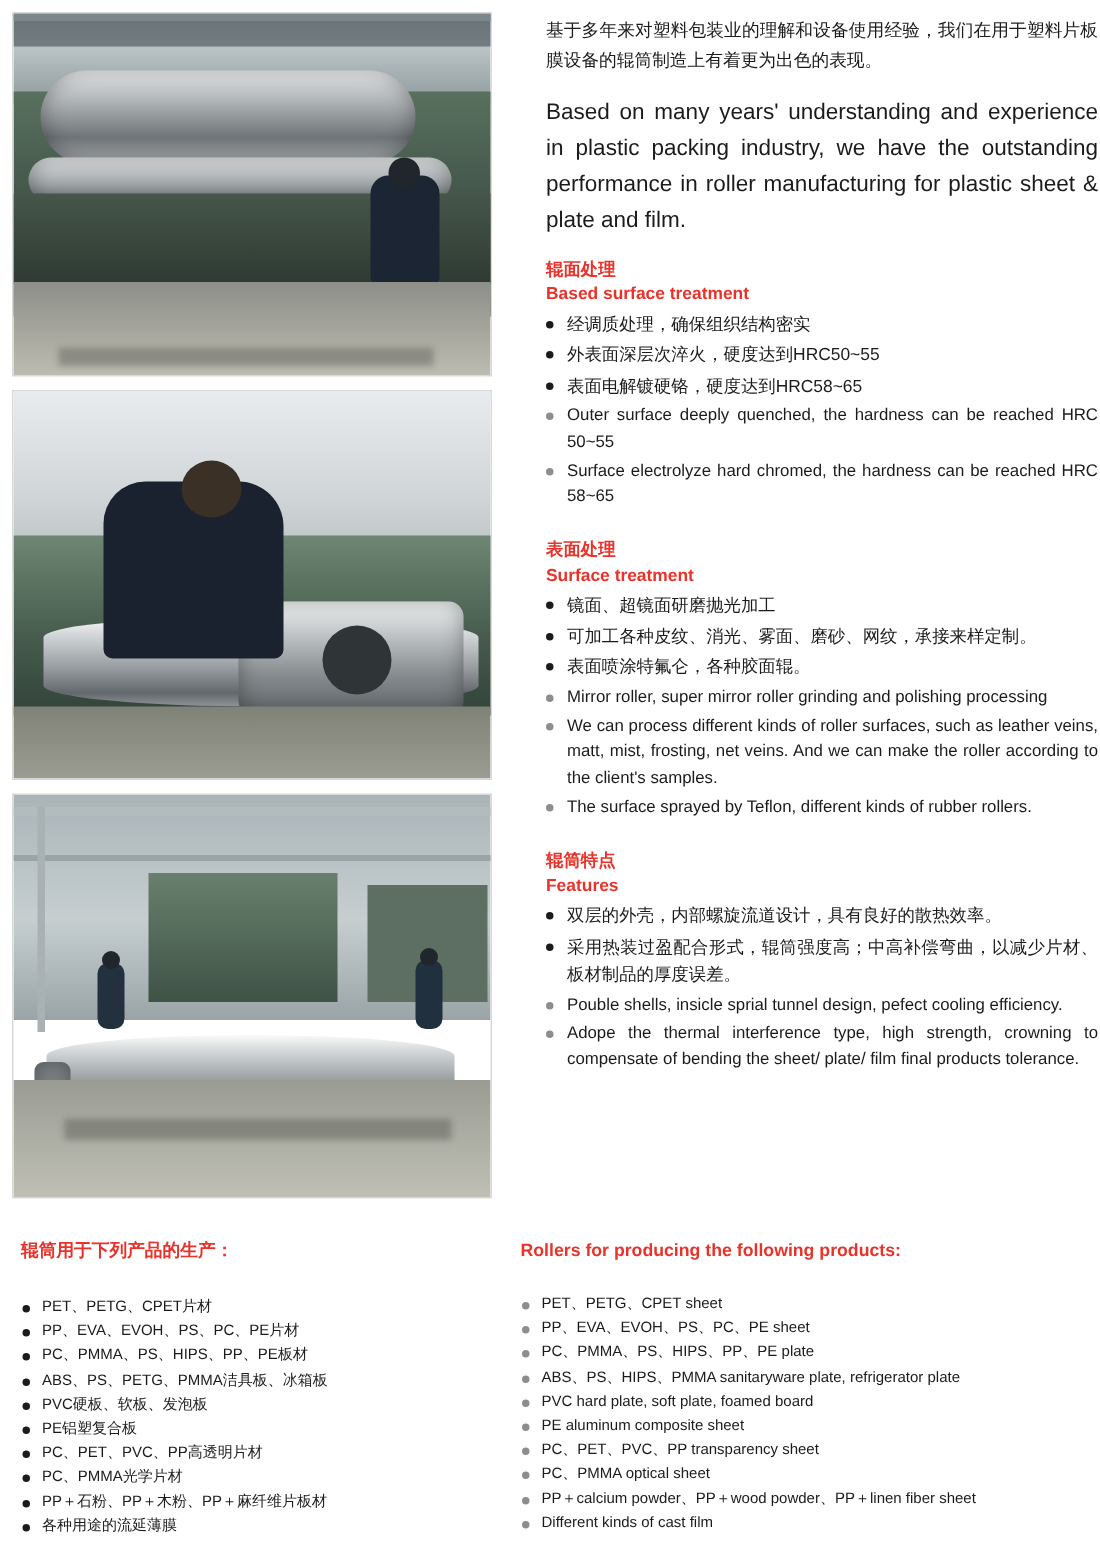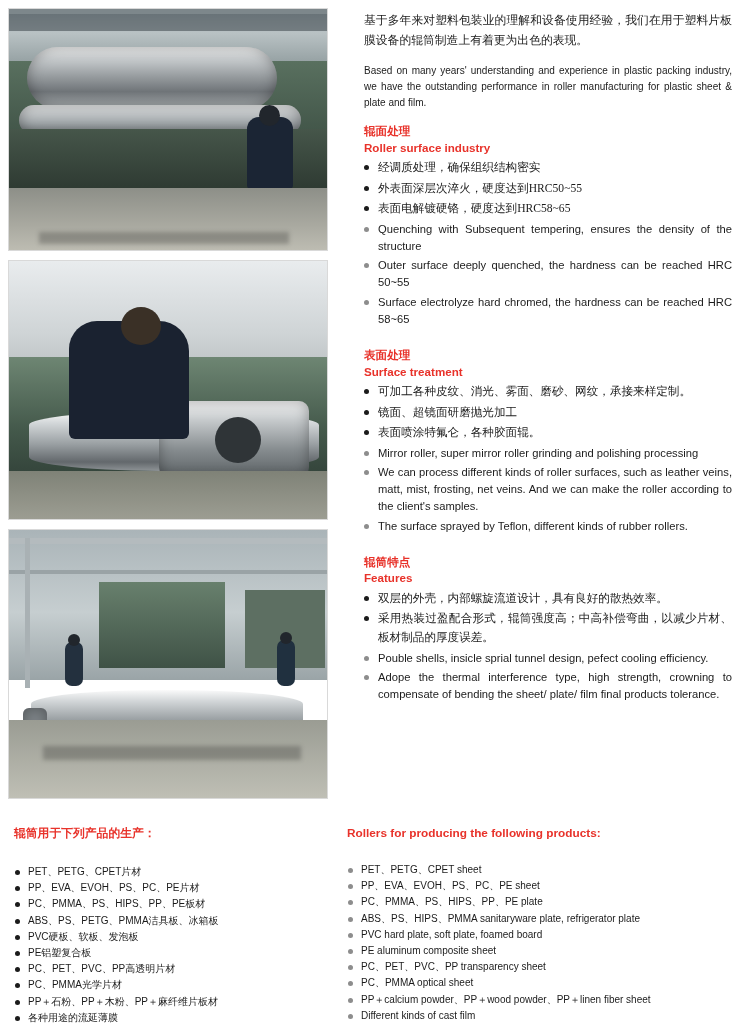--- a/index.html
+++ b/index.html
@@ -88,21 +88,21 @@
   }
 
   
   .text-col {
     position: absolute;
     left: 364px;
     top: 10px;
     width: 368px;
   }
   .para {
-    font-size: 10px;
+    font-size: 15px;
     line-height: 1.62;
     color: #1b1b1b;
     margin-bottom: 12px;
     text-align: justify;
   }
   .para.cn {
     font-size: 11.8px;
     line-height: 1.72;
   }
   .sec-head {
@@ -138,21 +138,20 @@
     height: 5px;
     border-radius: 50%;
     background: #1b1b1b;
   }
   ul.bullets li.gray::before {
     background: #8d8d8d;
   }
   ul.bullets li.cn {
     font-size: 11.6px;
     line-height: 1.6;
-    font-family: Liberation Serif, serif;
   }
   .gap { height: 11px; }
 
   
   .bottom {
     position: absolute;
     left: 0;
     top: 826px;
     width: 733px;
     height: 209px;
@@ -247,40 +246,39 @@
 
   </div>
 
   <div class="text-col">
 
     <div class="para cn">基于多年来对塑料包装业的理解和设备使用经验，我们在用于塑料片板膜设备的辊筒制造上有着更为出色的表现。</div>
     <div class="para">Based on many years' understanding and experience in plastic packing industry, we have the outstanding performance in roller manufacturing for plastic sheet &amp; plate and film.</div>
 
     <div class="sec-head">
       <span class="cn">辊面处理</span>
-      <span class="en">Roller surface industry</span>
+      <span class="en">Based surface treatment</span>
     </div>
     <ul class="bullets">
       <li class="cn">经调质处理，确保组织结构密实</li>
       <li class="cn">外表面深层次淬火，硬度达到HRC50~55</li>
       <li class="cn">表面电解镀硬铬，硬度达到HRC58~65</li>
-      <li class="gray">Quenching with Subsequent tempering, ensures the density of the structure</li>
       <li class="gray">Outer surface deeply quenched, the hardness can be reached HRC 50~55</li>
       <li class="gray">Surface electrolyze hard chromed, the hardness can be reached HRC 58~65</li>
     </ul>
 
     <div class="gap"></div>
 
     <div class="sec-head">
       <span class="cn">表面处理</span>
       <span class="en">Surface treatment</span>
     </div>
     <ul class="bullets">
+      <li class="cn">镜面、超镜面研磨抛光加工</li>
       <li class="cn">可加工各种皮纹、消光、雾面、磨砂、网纹，承接来样定制。</li>
-      <li class="cn">镜面、超镜面研磨抛光加工</li>
       <li class="cn">表面喷涂特氟仑，各种胶面辊。</li>
       <li class="gray">Mirror roller, super mirror roller grinding and polishing processing</li>
       <li class="gray">We can process different kinds of roller surfaces, such as leather veins, matt, mist, frosting, net veins. And we can make the roller according to the client's samples.</li>
       <li class="gray">The surface sprayed by Teflon, different kinds of rubber rollers.</li>
     </ul>
 
     <div class="gap"></div>
 
     <div class="sec-head">
       <span class="cn">辊筒特点</span>

